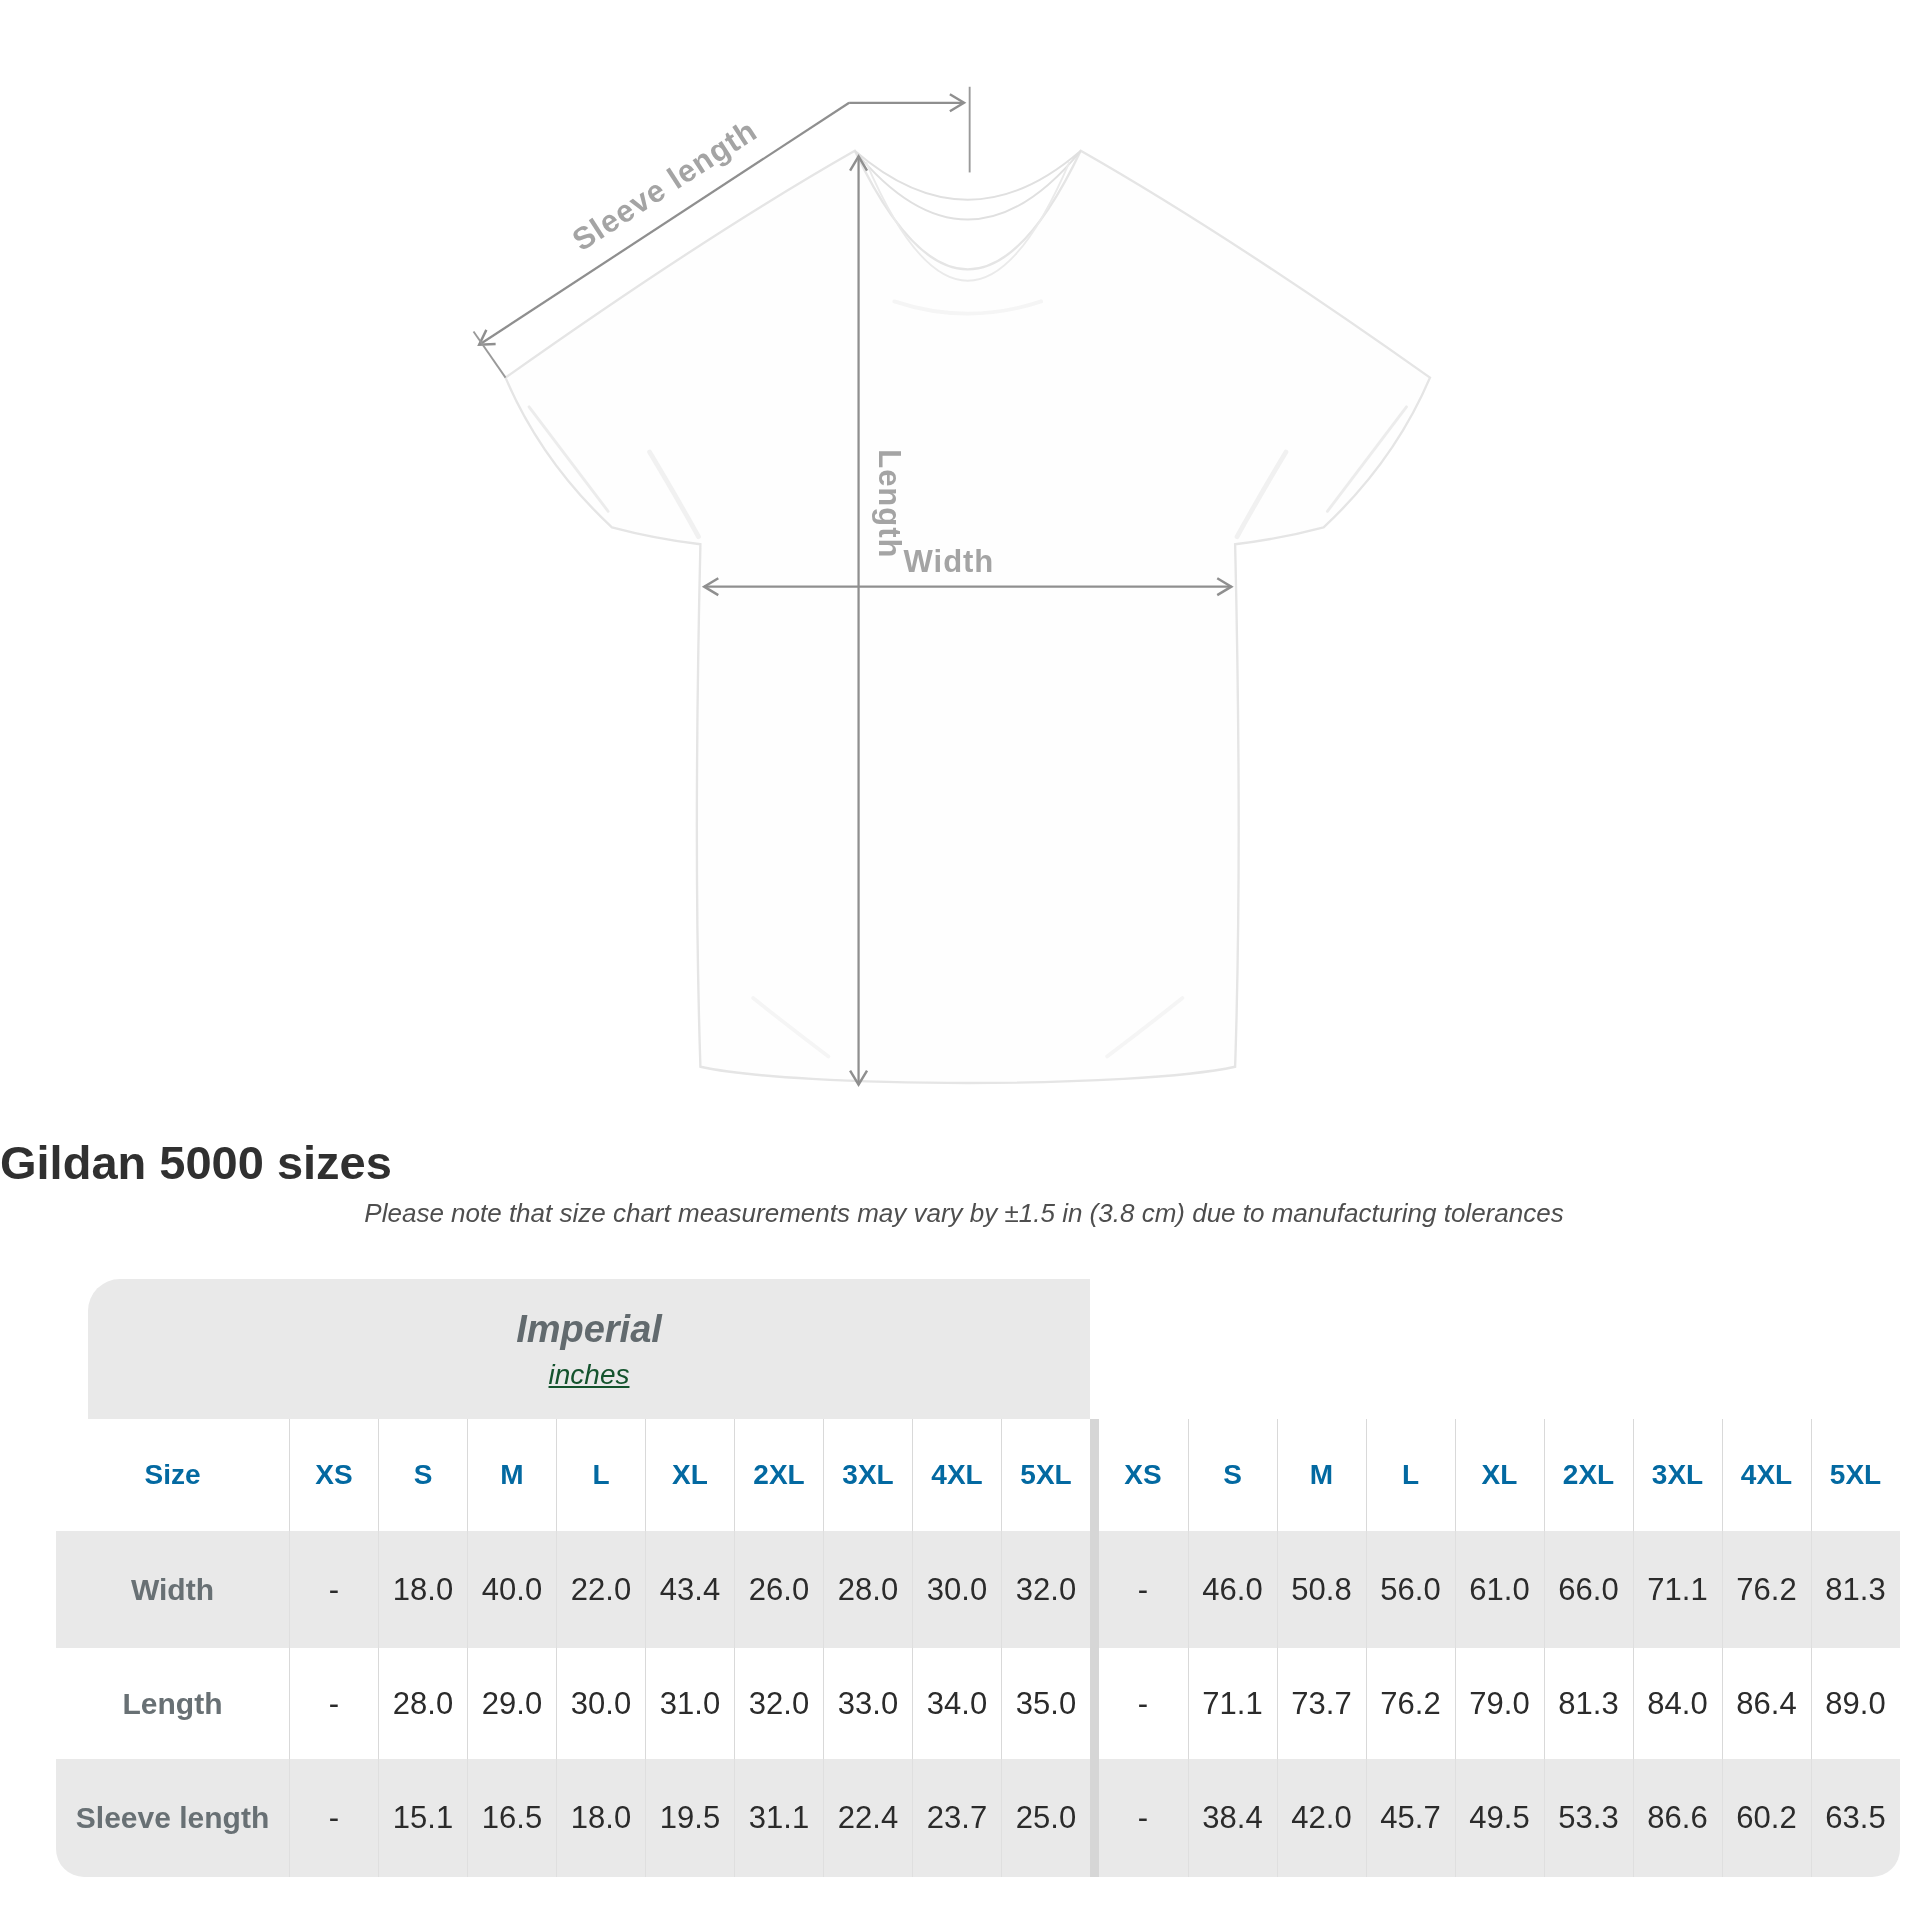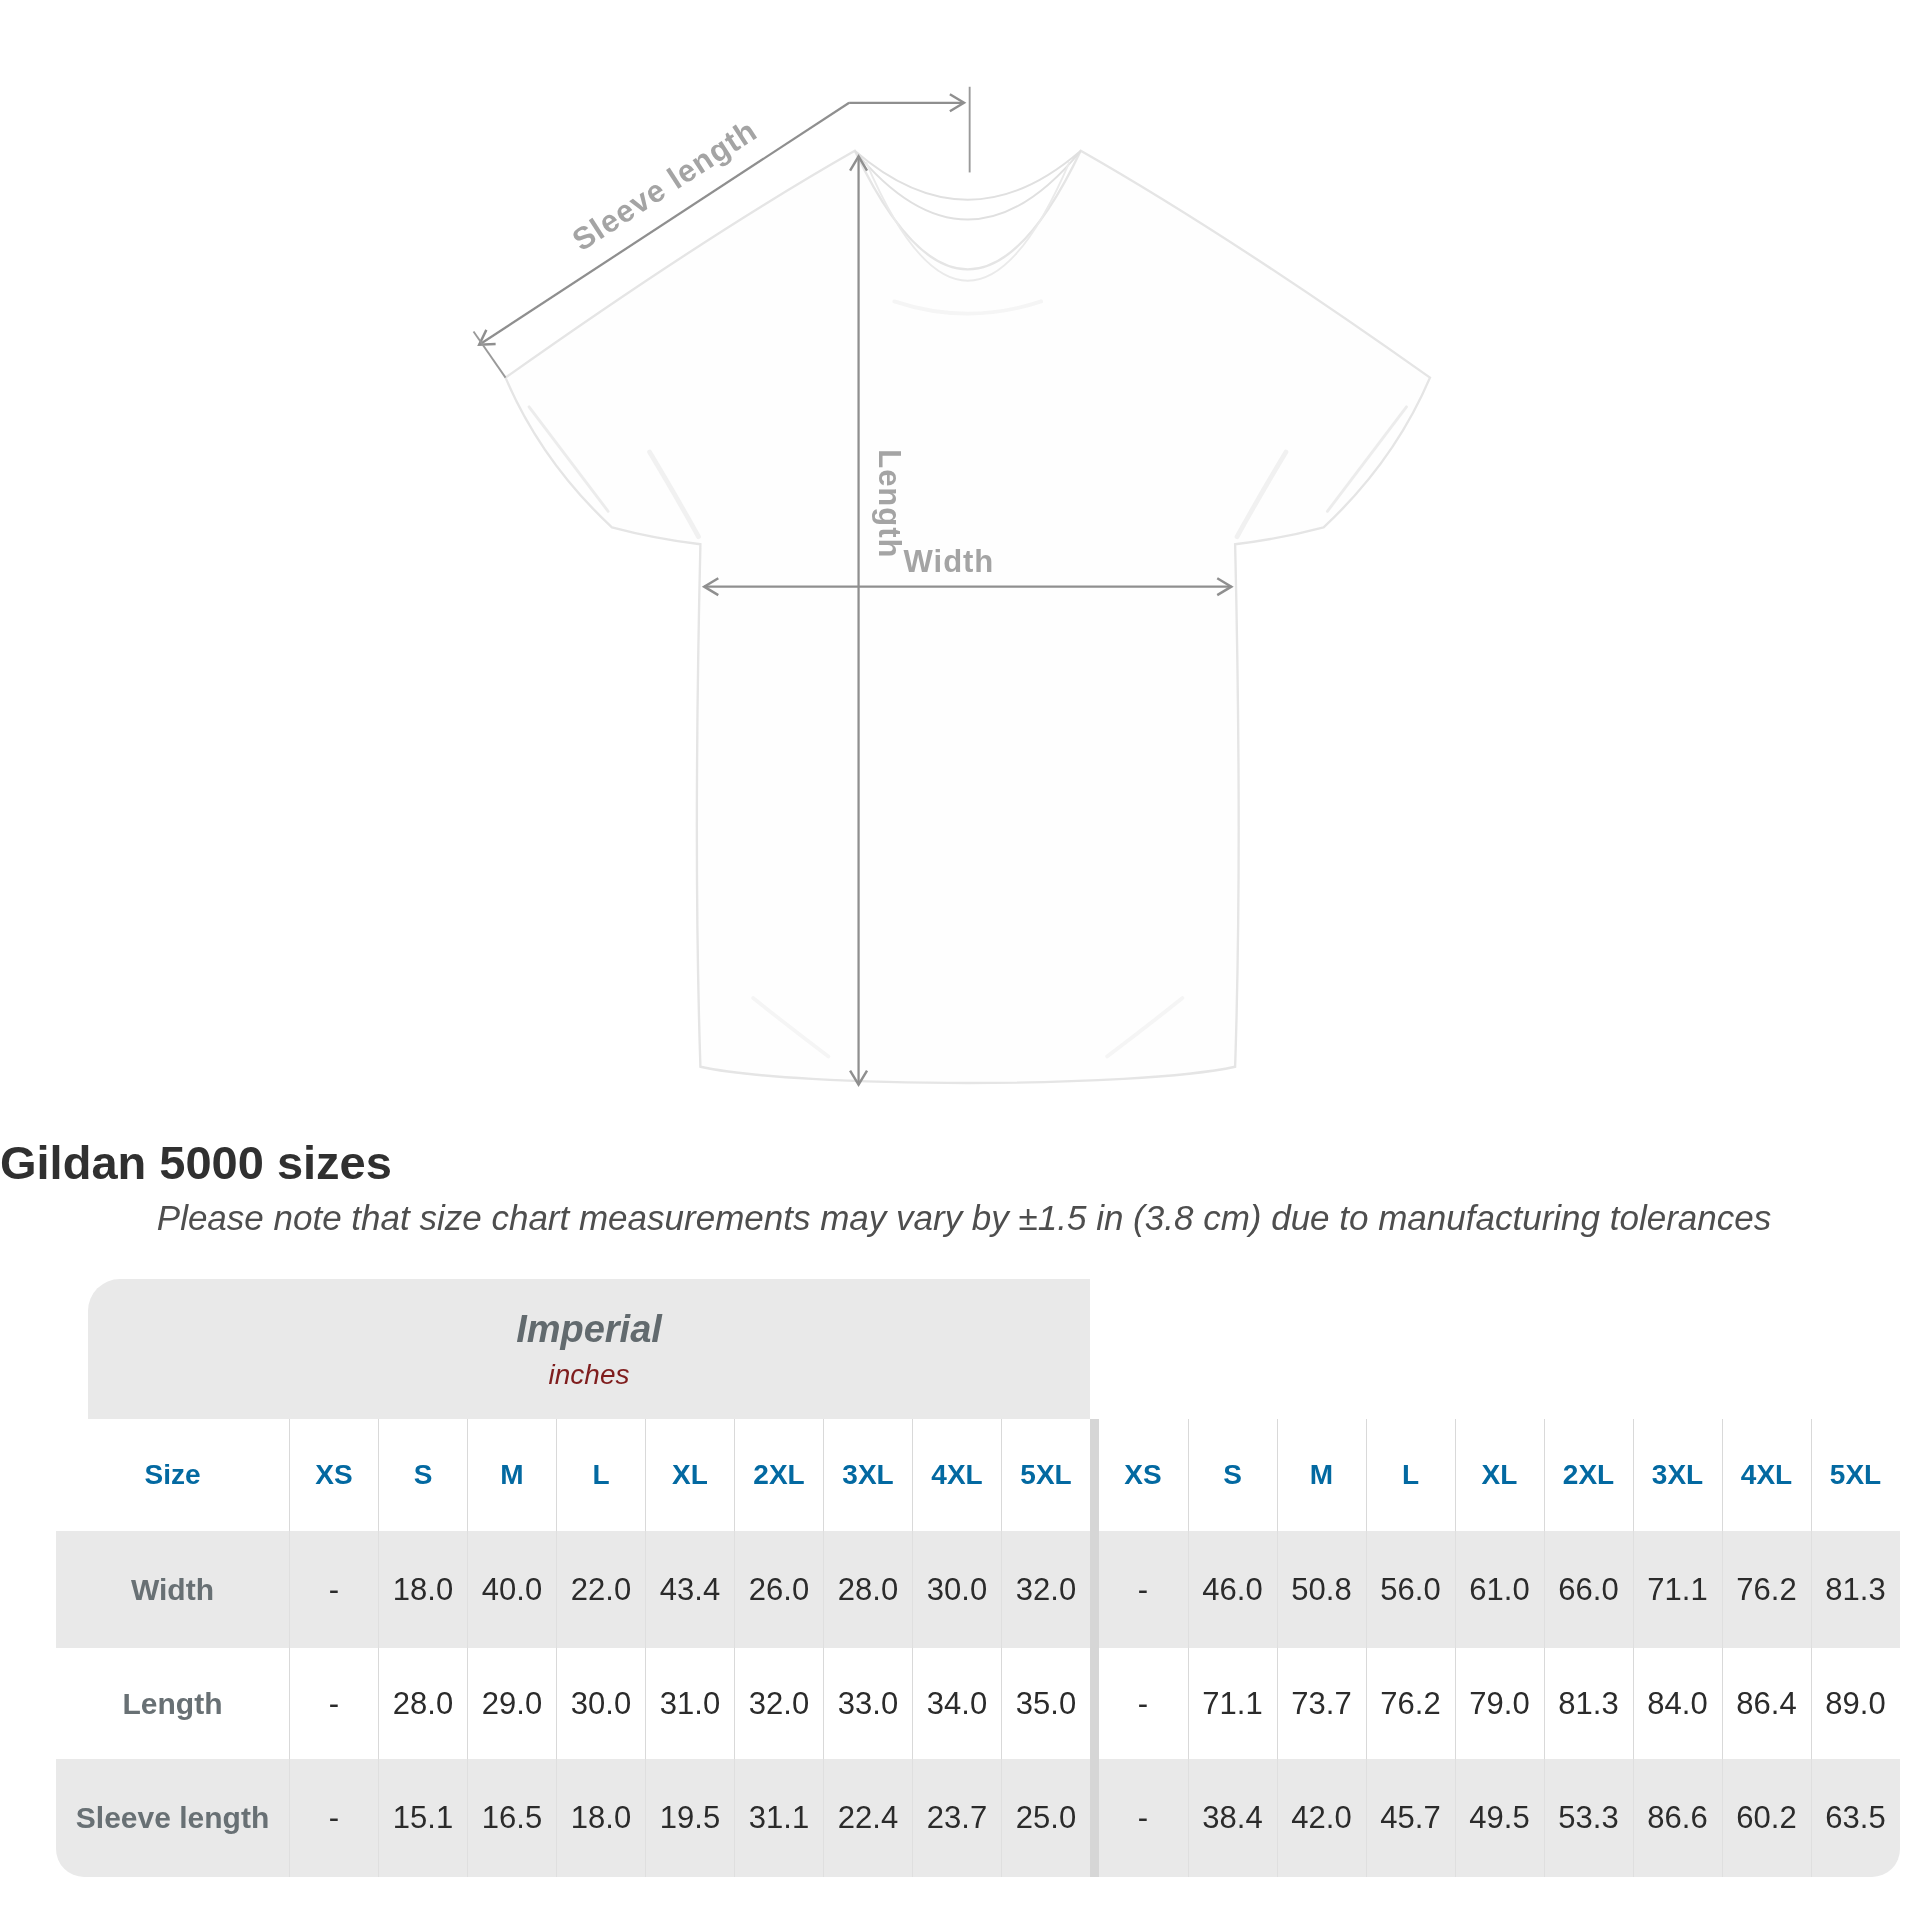--- a/index.html
+++ b/index.html
@@ -19,37 +19,37 @@
   .crease{fill:none;stroke:#f1f1f1;stroke-width:5;stroke-linecap:round;}
   .crease-soft{fill:none;stroke:#f5f5f5;stroke-width:4;stroke-linecap:round;}
   .sleeve-hem{fill:none;stroke:#ececec;stroke-width:3;stroke-linecap:round;}
   
   .page-title{
     position:absolute;top:1135px;left:0;width:100%;text-align:left;
     font-size:47px;font-weight:bold;color:#303030;line-height:55px;
   }
   .tolerance-note{
     position:absolute;top:1198px;left:0;width:100%;text-align:center;
-    font-size:35px;font-style:italic;color:#4e4e4e;
+    font-size:26px;font-style:italic;color:#4e4e4e;
   }
   
   .size-table{
     position:absolute;left:56px;top:1279px;
     display:grid;
     grid-template-columns:233px repeat(9,89px) 8.5px repeat(9,89px);
     grid-template-rows:140px 112px 117px 111px 118px;
   }
   .band{
     background:#e9e9e9;display:flex;flex-direction:column;align-items:center;
     justify-content:flex-start;padding-top:26px;box-sizing:border-box;
   }
   .band-imperial{grid-area:1/1/2/11;border-top-left-radius:32px;margin-left:32px;}
   .band-metric{grid-area:1/11/2/21;border-top-right-radius:32px;}
   .band-name{font-size:38px;font-weight:bold;font-style:italic;color:#626a6e;line-height:49px;}
-  .band-unit{font-size:28px;font-style:italic;color:#7f1d1d;line-height:41px;}
+  .band-unit{font-size:28px;font-style:italic;color:#14532d;line-height:41px;text-decoration:underline;}
   .c{display:flex;align-items:center;justify-content:center;box-sizing:border-box;}
   .r2{grid-row:2;} .r3{grid-row:3;} .r4{grid-row:4;} .r5{grid-row:5;}
   .bl{border-left:1.9px solid #d9d9d9;}
   .g{background:#e9e9e9;}
   .g.bl{border-left-color:#dfdfdf;}
   .dv{background:#d6d6d6;}
   .th{font-weight:bold;font-size:28px;color:#0369a1;}
   .rl{font-weight:bold;font-size:30px;color:#687074;}
   .val{font-size:31px;color:#2b2b2b;}
   .corner-bl{border-bottom-left-radius:28px;}

